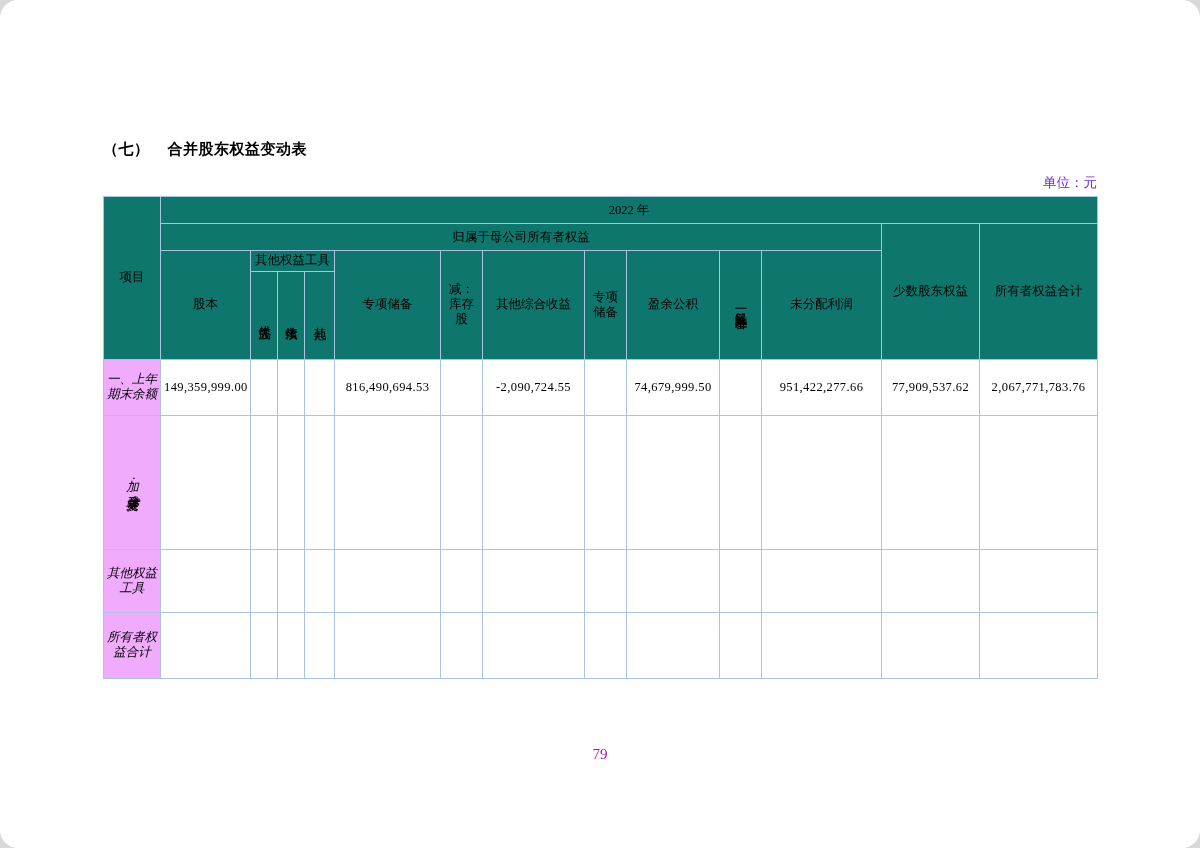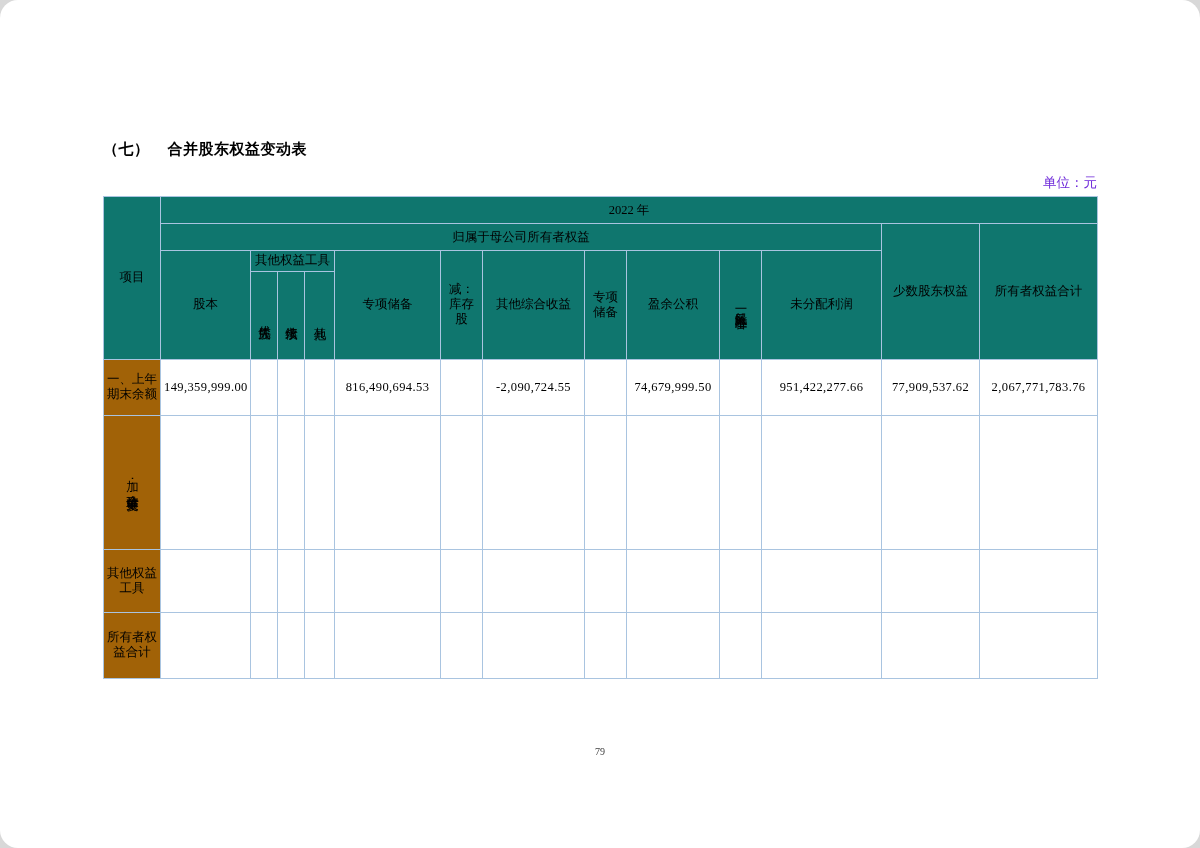--- a/index.html
+++ b/index.html
@@ -78,40 +78,41 @@
   }
   .cellnum {
     font-family: "Liberation Serif", "DejaVu Serif", serif;
     font-size: 12.5px;
     text-align: right;
     padding-right: 5px;
     letter-spacing: 0.4px;
     white-space: nowrap;
   }
   .rowlabel {
-    background: #a16207;
+    background: #f0abfc;
     font-size: 12.5px;
     line-height: 1.25;
     text-align: center;
     padding: 3px 4px;
+    font-style: italic;
   }
   .rowlabel-narrow {
     letter-spacing: 0px;
   }
   .two-line-head {
     line-height: 1.25;
   }
   .page-number {
     position: absolute;
     left: 0;
     right: 0;
     top: 746px;
     text-align: center;
-    font-size: 10px;
-    color: #404040;
+    font-size: 15px;
+    color: #a21caf;
   }
   .wrapcn {
     display: block;
     line-height: 1.2;
   }
 </style>
 </head>
 <body>
 
 <div class="page">

